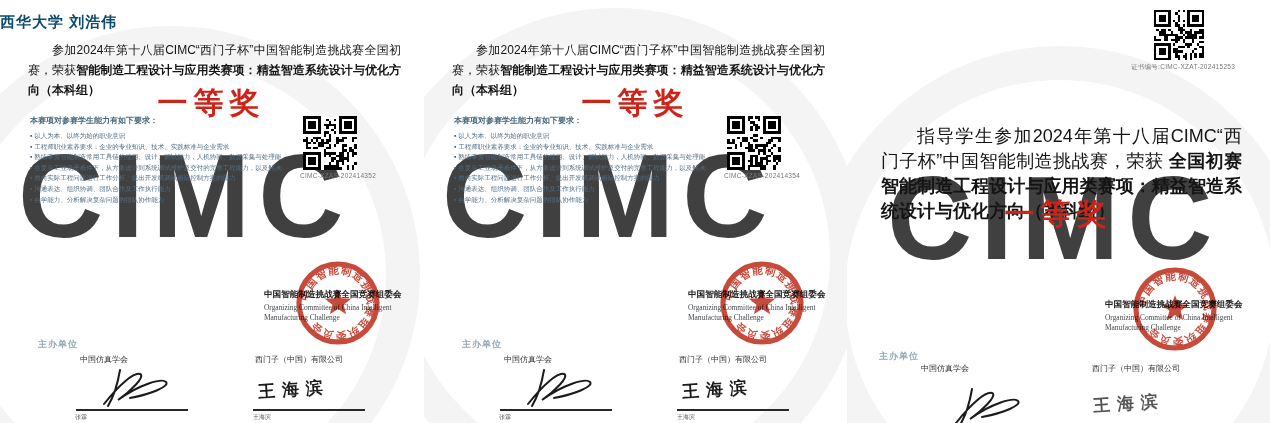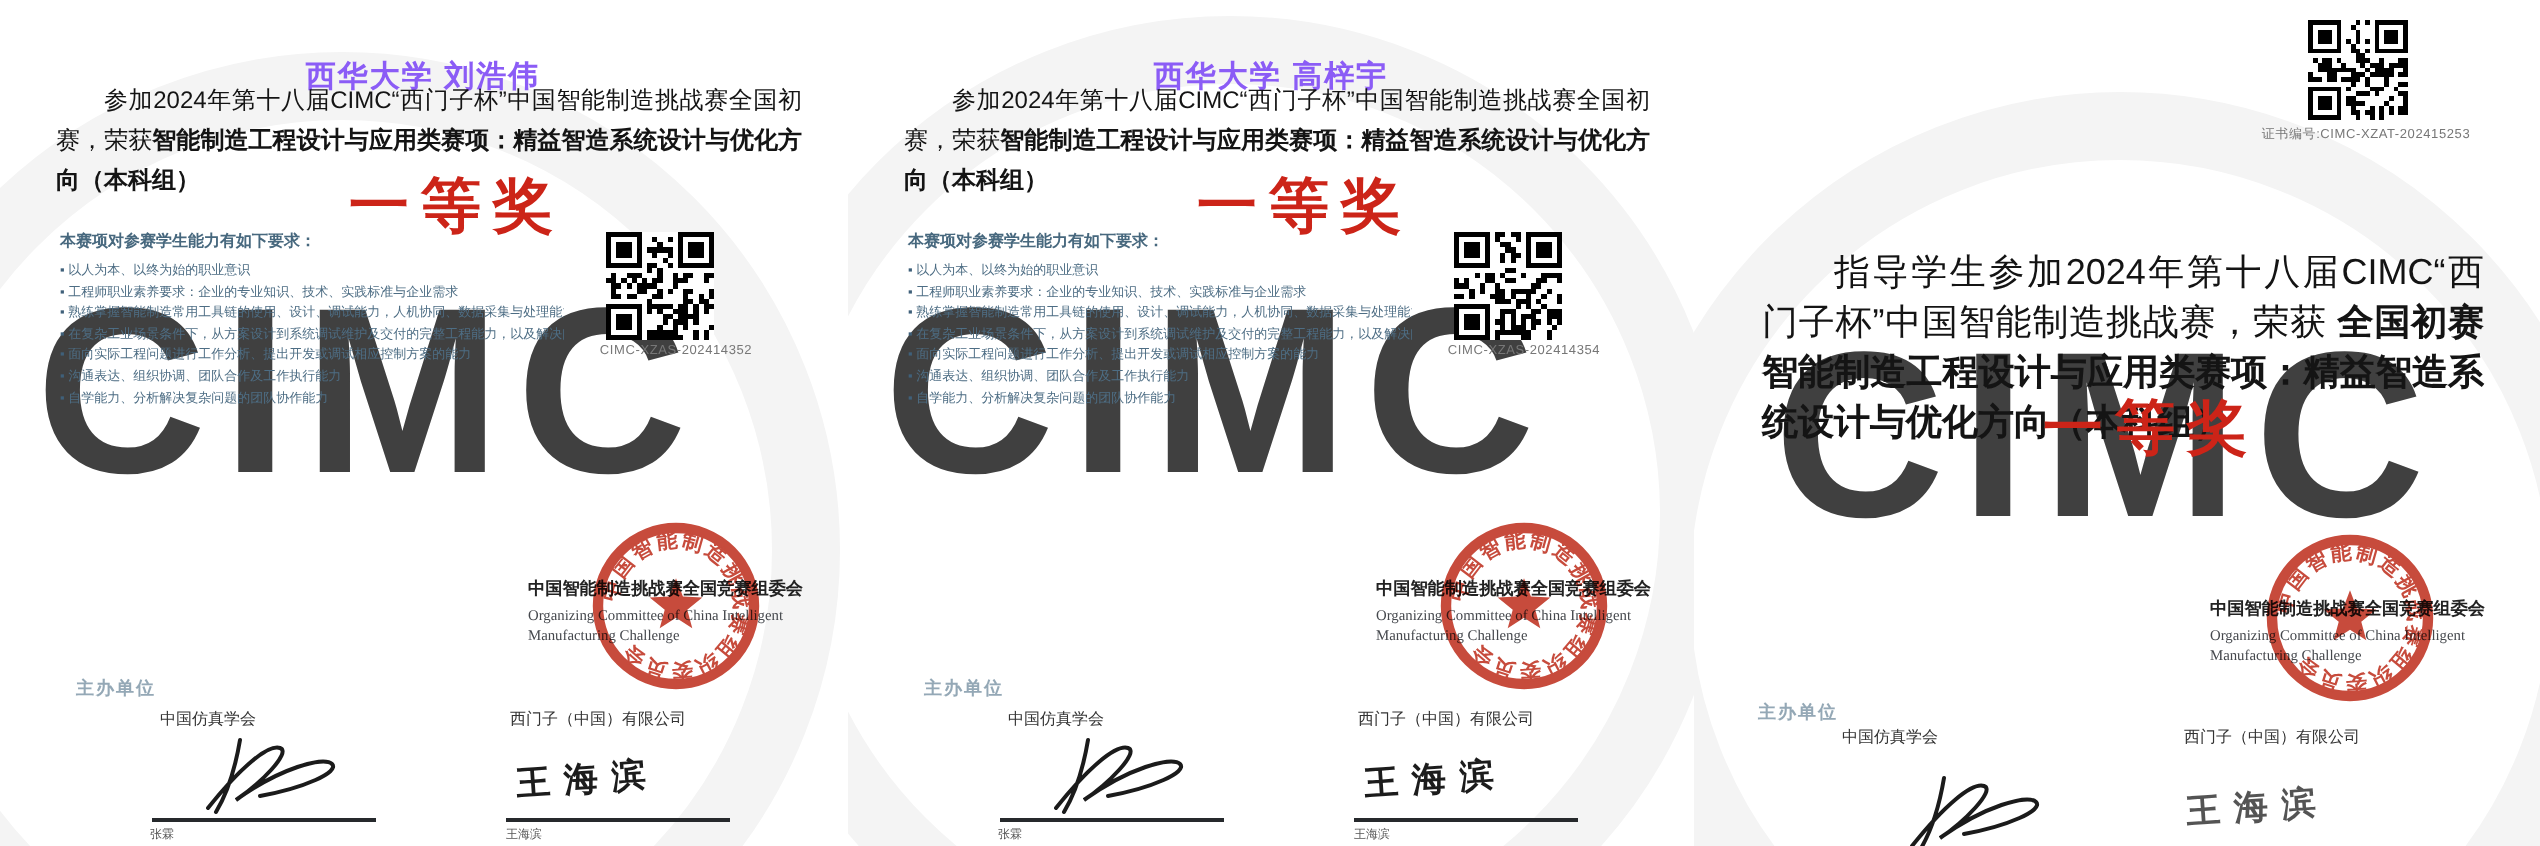--- a/index.html
+++ b/index.html
@@ -7,24 +7,24 @@
          font-family:"Liberation Sans","DejaVu Sans",sans-serif;color:#111;}
   .cert{position:absolute;top:0;width:423px;height:423px;overflow:hidden;background:#fff;}
   .cert.c1{left:0;} .cert.c2{left:424px;} .cert.c3{left:847px;}
   .cert>*{position:absolute;z-index:1;}
   
   .wm-ring{z-index:0;width:430px;height:430px;border-radius:50%;border:34px solid #f4f4f4;top:26px;left:-78px;background:transparent;}
   .c2 .wm-ring{top:8px;left:-58px;} .c3 .wm-ring{top:46px;left:-36px;}
   .wm-text{z-index:0;top:128px;left:18px;font-size:118px;font-weight:bold;color:#404040;letter-spacing:8px;font-family:Liberation Sans, sans-serif;white-space:nowrap;}
   .c3 .wm-text{top:150px;left:40px;}
   
-  .title{top:13px;left:0;width:100%;text-align:center;font-size:15px;font-weight:bold;letter-spacing:1px;color:#8b5cf6;margin-top:16px;}
+  .title{top:13px;left:0;width:100%;font-size:15px;font-weight:bold;letter-spacing:1px;color:#0c4a6e;}
   .body-par{top:40px;left:28px;right:22px;font-size:12px;line-height:20px;text-align:justify;text-indent:2em;color:#141414;}
   .body-par b{font-weight:bold;}
-  .award{top:83px;left:0;width:100%;text-align:center;font-size:30px;font-weight:bold;letter-spacing:6px;padding-left:17px;}
+  .award{top:83px;left:0;width:100%;text-align:center;font-size:30px;font-weight:bold;letter-spacing:6px;}
   
   .req{top:115px;left:30px;width:252px;}
   .req-title{font-size:8px;font-weight:bold;color:#47687e;margin:0 0 5px 0;}
   .req ul{margin:0;padding:0;list-style:none;}
   .req li{font-size:6.5px;line-height:10.6px;color:#4d6d84;white-space:nowrap;overflow:hidden;}
   .req li::before{content:"▪ ";color:#3f607a;}
   
   .qr{width:54px;height:54px;top:116px;left:303px;}
   .qr svg{width:100%;height:100%;}
   .qr-label{top:172px;left:288px;width:100px;text-align:center;font-size:6.5px;color:#777;letter-spacing:.3px;white-space:nowrap;}
@@ -235,21 +235,20 @@
 
     <div class="sig-script2">王海滨</div>
     <div class="sig-line s2"></div>
     <div class="sig-print p2">王海滨</div>
   </div>
 
   <div class="cert c2">
     <div class="wm-ring"></div>
     <div class="wm-text">CIMC</div>
 
-    <div class="title">西华大学  高梓宇</div>
     <div class="body-par"><span>参加2024年第十八届CIMC“西门子杯”中国智能制造挑战赛全国初赛，荣获</span><b>智能制造工程设计与应用类赛项：精益智造系统设计与优化方向（本科组）</b></div>
     <div class="award award-red" style="color: rgb(204, 36, 24);">一等奖</div>
 
     <div class="req">
       <p class="req-title">本赛项对参赛学生能力有如下要求：</p>
       <ul>
           <li>以人为本、以终为始的职业意识</li>
           <li>工程师职业素养要求：企业的专业知识、技术、实践标准与企业需求</li>
           <li>熟练掌握智能制造常用工具链的使用、设计、调试能力，人机协同、数据采集与处理能力</li>
           <li>在复杂工业场景条件下，从方案设计到系统调试维护及交付的完整工程能力，以及解决问题的能力</li>

